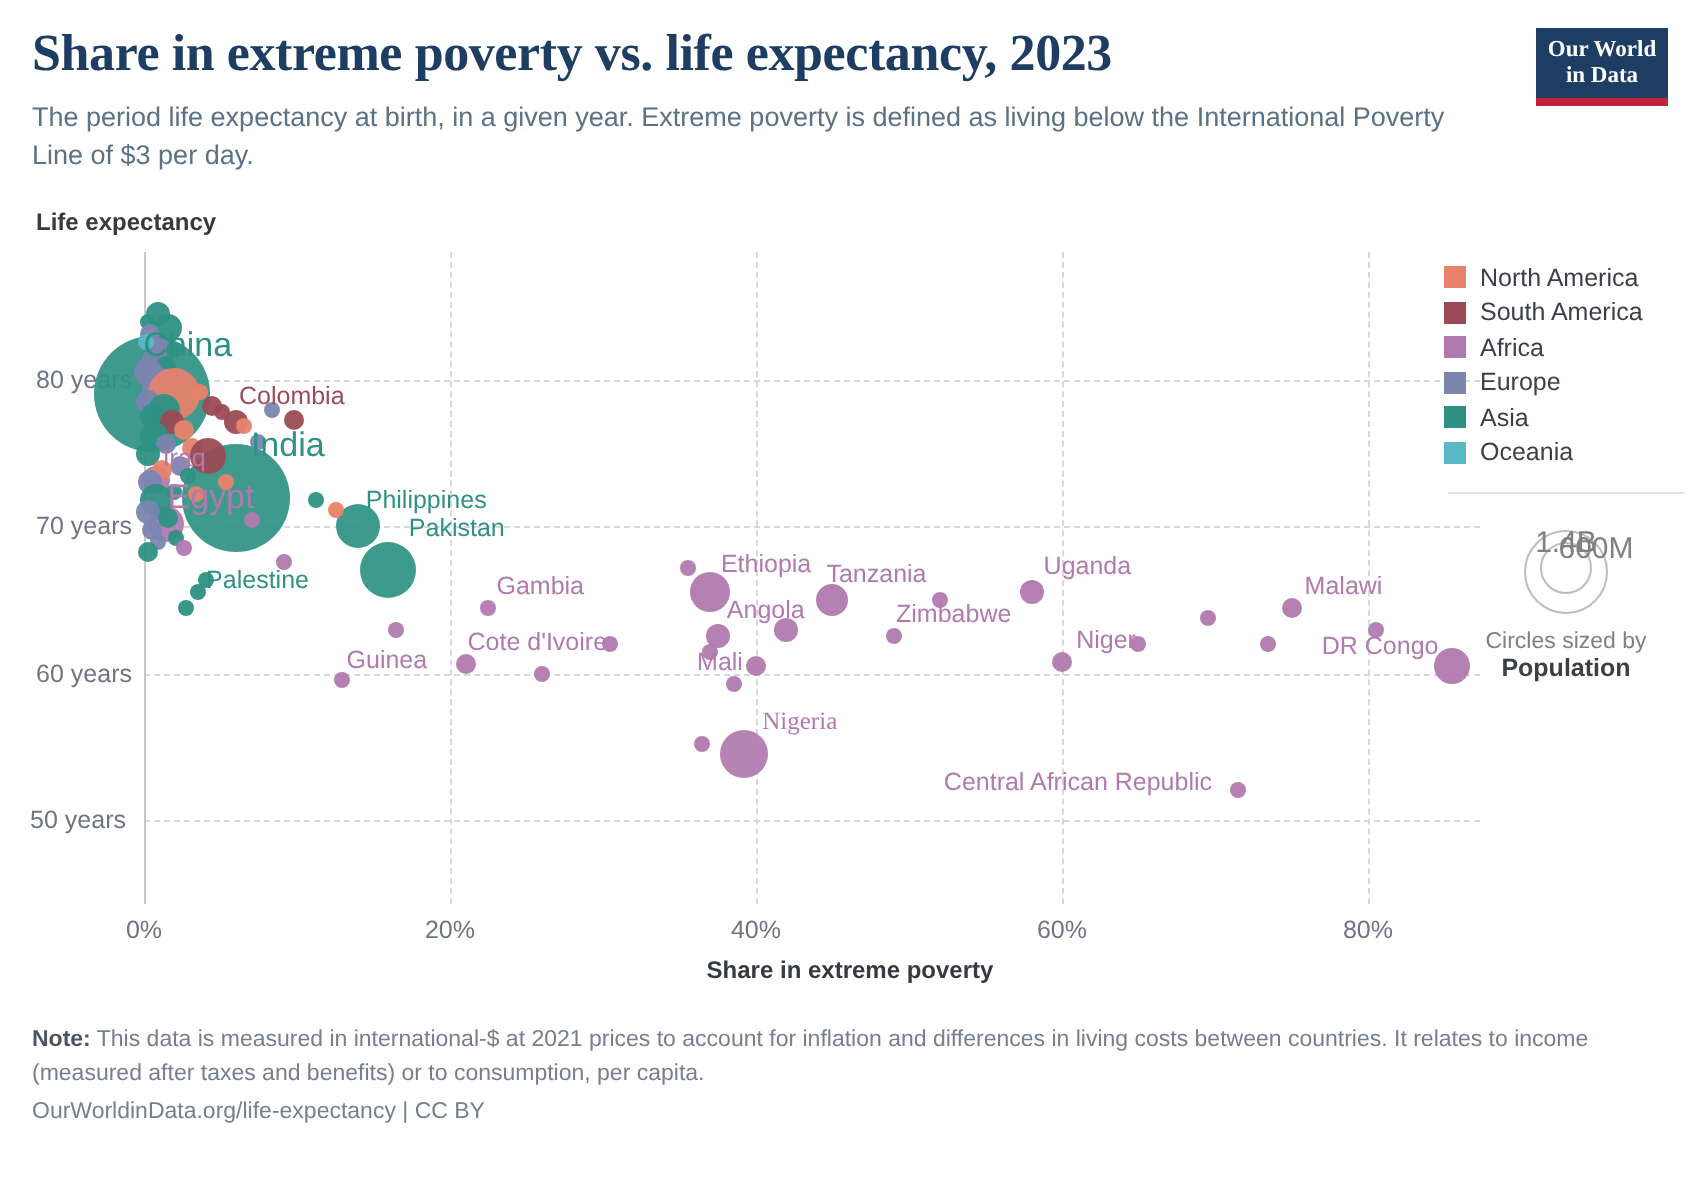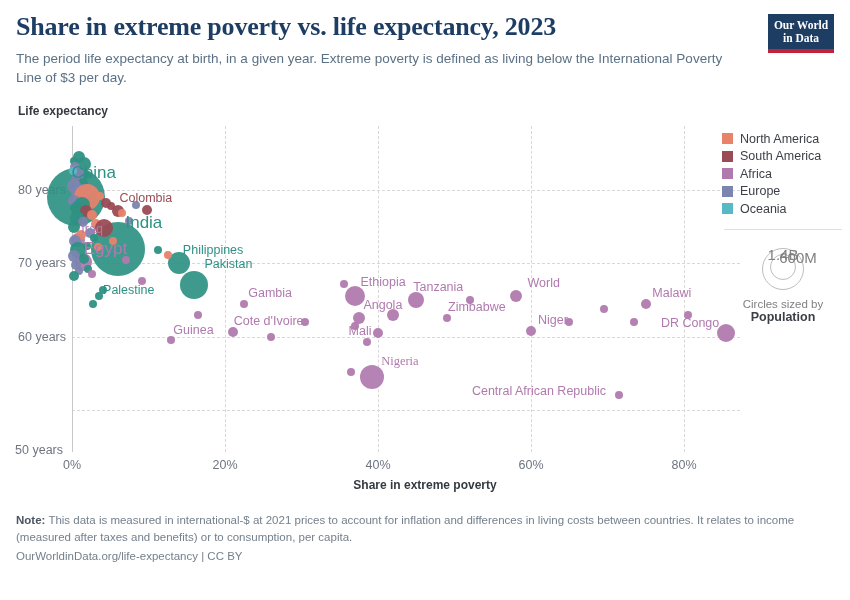--- a/index.html
+++ b/index.html
@@ -103,21 +103,21 @@
         <div class="gridline" style="left: 72px; width: 668px; top: 236.6px;"></div>
         <div class="gridline" style="left: 72px; width: 668px; top: 163.3px;"></div>
         <div class="gridline" style="left: 72px; width: 668px; top: 90px;"></div>
         <div class="gridline v" style="left: 225px; top: 26px; height: 326px;"></div>
         <div class="gridline v" style="left: 378px; top: 26px; height: 326px;"></div>
         <div class="gridline v" style="left: 531px; top: 26px; height: 326px;"></div>
         <div class="gridline v" style="left: 684px; top: 26px; height: 326px;"></div>
         <div class="axis-line" style="left: 72px; top: 26px; width: 1px; height: 326px;"></div>
       </div>
     <div id="yticks-layer">
-        <div class="tick-label y" style="top: 309.9px; right: 787px; margin-top: 40px;">50 years</div>
+        <div class="tick-label y" style="top: 309.9px; right: 787px;">50 years</div>
         <div class="tick-label y" style="top: 236.6px; right: 784px;">60 years</div>
         <div class="tick-label y" style="top: 163.3px; right: 784px;">70 years</div>
         <div class="tick-label y" style="top: 90px; right: 784px;">80 years</div>
       </div>
     <div id="xticks-layer">
         <div class="tick-label x" style="left: 72px; top: 358px;">0%</div>
         <div class="tick-label x" style="left: 225px; top: 358px;">20%</div>
         <div class="tick-label x" style="left: 378px; top: 358px;">40%</div>
         <div class="tick-label x" style="left: 531px; top: 358px;">60%</div>
         <div class="tick-label x" style="left: 684px; top: 358px;">80%</div>
@@ -221,21 +221,21 @@
         <div class="point-label" style="left: 128.775px; top: 190.285px; color: rgb(46, 145, 131);">Palestine</div>
         <div class="point-label" style="left: 193.45px; top: 230.265px; color: rgb(176, 122, 174);">Guinea</div>
         <div class="point-label" style="left: 270.125px; top: 193.348px; color: rgb(176, 122, 174);">Gambia</div>
         <div class="point-label" style="left: 268.65px; top: 221.202px; color: rgb(176, 122, 174);">Cote d'Ivoire</div>
         <div class="point-label" style="left: 360px; top: 230.935px; color: rgb(176, 122, 174);">Mali</div>
         <div class="point-label" style="left: 383.05px; top: 182.285px; color: rgb(176, 122, 174);">Ethiopia</div>
         <div class="point-label" style="left: 382.875px; top: 205.275px; color: rgb(176, 122, 174);">Angola</div>
         <div class="point-label" style="left: 399.88px; top: 260.915px; color: rgb(176, 122, 174); font-family: Liberation Serif, serif;">Nigeria</div>
         <div class="point-label" style="left: 438.25px; top: 186.95px; color: rgb(176, 122, 174);">Tanzania</div>
         <div class="point-label" style="left: 476.85px; top: 206.542px; color: rgb(176, 122, 174);">Zimbabwe</div>
-        <div class="point-label" style="left: 543.7px; top: 182.552px; color: rgb(176, 122, 174);">World</div>
+        <div class="point-label" style="left: 543.7px; top: 182.552px; color: rgb(176, 122, 174);">Uganda</div>
         <div class="point-label" style="left: 553px; top: 219.736px; color: rgb(176, 122, 174);">Niger</div>
         <div class="point-label" style="left: 671.75px; top: 192.615px; color: rgb(176, 122, 174);">Malawi</div>
         <div class="point-label" style="left: 690.075px; top: 222.935px; color: rgb(176, 122, 174);">DR Congo</div>
         <div class="point-label" style="left: 538.975px; top: 291.24px; color: rgb(176, 122, 174);">Central African Republic</div>
       </div>
     <div class="x-axis-title" style="top:378px">Share in extreme poverty</div>
   </div>
 
   <div class="legend">
     <div id="legend-rows">
@@ -247,20 +247,24 @@
           <span class="legend-swatch" style="background: rgb(154, 75, 85);"></span>
           <span class="legend-text">South America</span>
         </div>
         <div class="legend-row">
           <span class="legend-swatch" style="background: rgb(176, 122, 174);"></span>
           <span class="legend-text">Africa</span>
         </div>
         <div class="legend-row">
           <span class="legend-swatch" style="background: rgb(123, 133, 176);"></span>
           <span class="legend-text">Europe</span>
+        </div>
+        <div class="legend-row">
+          <span class="legend-swatch" style="background: rgb(46, 145, 131);"></span>
+          <span class="legend-text">Asia</span>
         </div>
         <div class="legend-row">
           <span class="legend-swatch" style="background: rgb(88, 184, 198);"></span>
           <span class="legend-text">Oceania</span>
         </div>
       </div>
     <div class="legend-sep"></div>
     <div class="size-legend">
       <div class="size-circle" style="width:42px;height:42px;top:10px;"></div>
       <div class="size-circle" style="width:26px;height:26px;top:16px;"></div>

